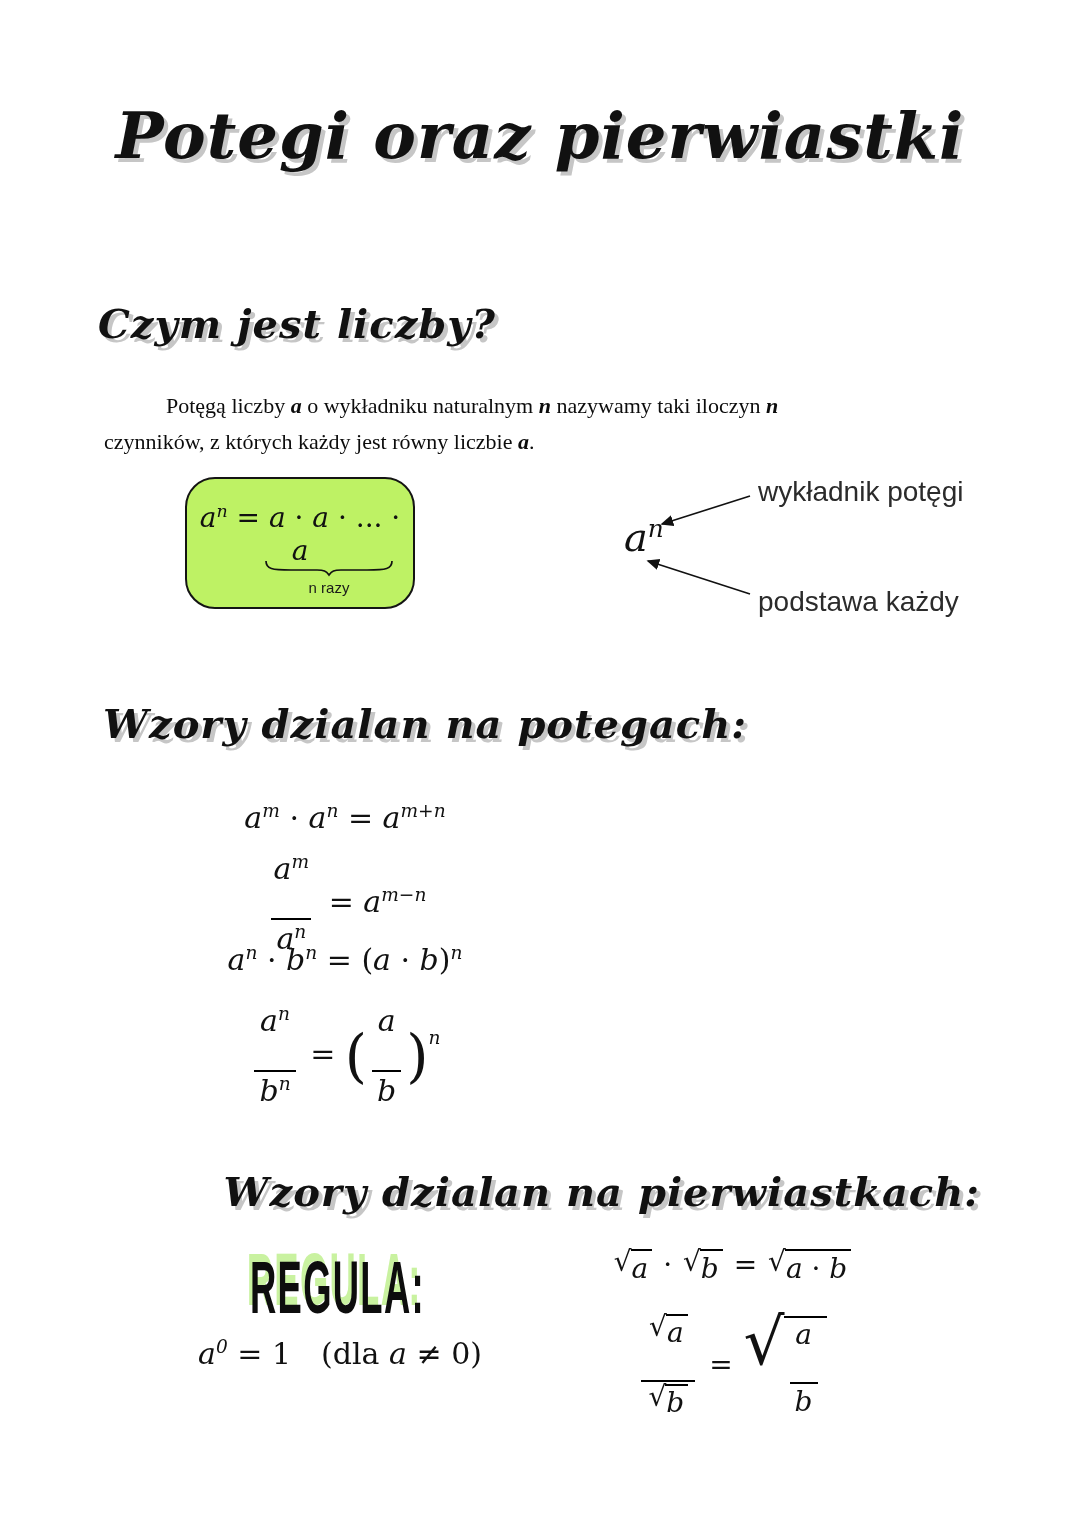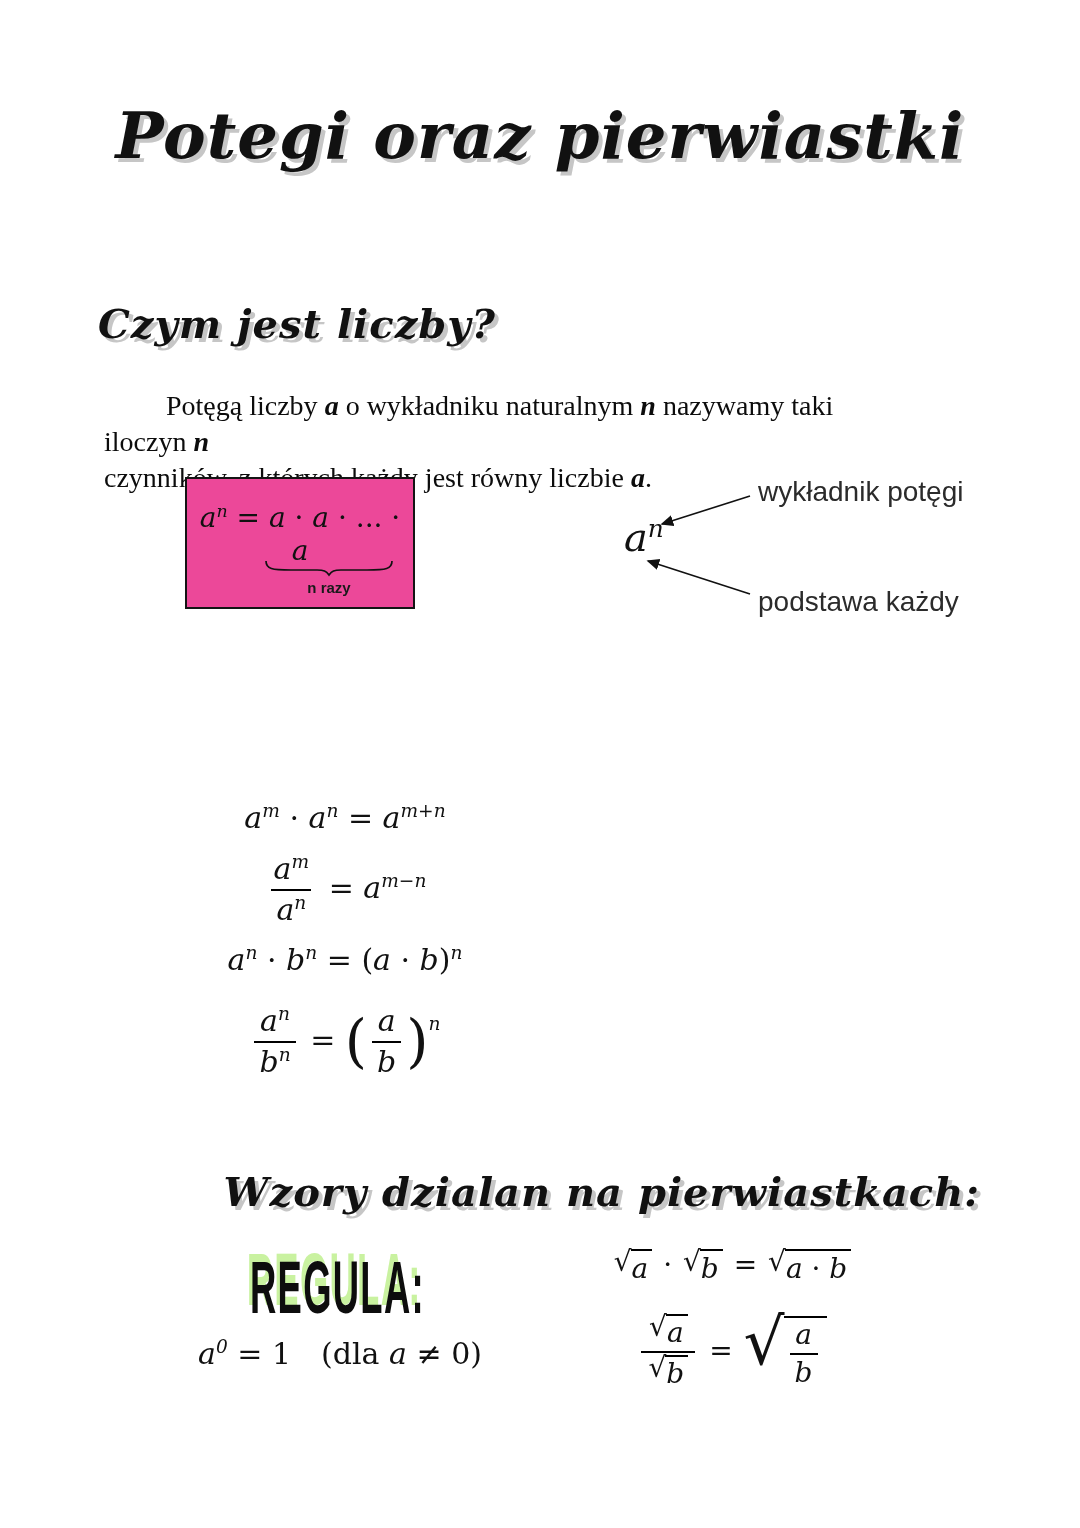--- a/index.html
+++ b/index.html
@@ -14,47 +14,47 @@
   .h2-pow{position:absolute;left:103px;top:700px;font-size:40px;}
   .h2-root{position:absolute;right:100px;top:1168px;font-size:40px;}
 
   
   .banner{position:absolute;left:372px;top:228px;width:337px;height:66px;
           display:flex;align-items:center;justify-content:center;}
   .banner-text{font-family:"Liberation Sans",sans-serif;font-weight:bold;font-size:44px;
                transform:scale(0.72,1.12);white-space:nowrap;color:#1c1c1c;}
 
   
-  .para{position:absolute;left:104px;top:388px;width:790px;font-size:28px;line-height:36px;color:#0c0c0c;}
+  .para{position:absolute;left:104px;top:388px;width:790px;font-size:22px;line-height:36px;color:#0c0c0c;}
   .para .l1{text-indent:62px;}
   .bi{font-weight:bold;font-style:italic;}
 
   
   .math{font-family:"DejaVu Serif",serif;font-style:italic;}
   .math .up{font-style:normal;}
   .math sup{font-size:0.62em;line-height:0;}
   .bp{font-style:normal;font-size:1.9em;line-height:0.75;vertical-align:middle;}
   .bp + sup{vertical-align:1.05em;}
   .frac{display:inline-flex;flex-direction:column;align-items:center;vertical-align:middle;
-        margin:0 5px;line-height:1.15;}
+        margin:0 5px;line-height:1.15;gap:29px;}
   .frac .num{display:block;padding:0 5px 2px;}
   .frac .den{display:block;border-top:2px solid #000;padding:2px 5px 0;}
   .sqrt{display:inline-flex;align-items:flex-start;vertical-align:middle;margin:0 2px;}
   .rsym{line-height:1;transform:translateY(-1px);}
   .rdc{border-top:2px solid #000;padding:1px 4px 0 1px;margin-left:-1px;}
   .sqrt.tall .rsym{font-size:2.3em;line-height:0.82;transform:none;}
   .sqrt.tall .rdc{margin-top:0;}
 
   
   .defbox{position:absolute;left:185px;top:477px;width:226px;height:128px;
           background:#9ac121;border:2px solid #141414;}
   .defbox .math{position:absolute;left:0;right:0;top:22px;text-align:center;font-size:28px;}
   .defbox svg{position:absolute;left:76px;top:80px;}
   .brace-label{position:absolute;left:76px;top:100px;width:132px;text-align:center;
-               font-family:"Liberation Sans",sans-serif;font-size:15px;color:#1a1a1a;font-weight:bold;}
+               font-family:"Liberation Sans",sans-serif;font-size:15px;color:#1a1a1a;}
 
   
   .diagram{position:absolute;left:600px;top:466px;width:340px;height:164px;}
   .diagram .expr{position:absolute;left:24px;top:48px;font-size:40px;}
   .dlabel{position:absolute;left:158px;font-family:"Liberation Sans",sans-serif;
           font-size:28px;color:#2b2b2b;white-space:nowrap;}
   .dlabel.top{top:10px;}
   .dlabel.bottom{top:120px;}
   .diagram svg.arrows{position:absolute;left:0;top:0;}
 
@@ -80,21 +80,21 @@
   <div class="title script">Potegi oraz pierwiastki</div>
 
 
   <div class="h2-what script">Czym jest liczby?</div>
 
   <div class="para">
     <div class="l1"><span class="up">Potęgą liczby </span><span class="bi">a</span><span class="up"> o wykładniku naturalnym </span><span class="bi">n</span><span class="up"> nazywamy taki iloczyn </span><span class="bi">n</span></div>
     <div class="l2"><span class="up">czynników, z których każdy jest równy liczbie </span><span class="bi">a</span><span class="up">.</span></div>
   </div>
 
-  <div class="defbox" style="background: #ec4899;">
+  <div class="defbox" style="background: #bef264; border-radius: 30px;">
     <div class="math"><span>a</span><sup>n</sup><span class="up"> = </span><span>a</span><span class="up"> · </span><span>a</span><span class="up"> · ... · </span><span>a</span></div>
     <svg width="132" height="18" viewBox="0 0 132 18">
       <path d="M3,2 C3,10 9,11 28,11 L54,11 C61,11 63,12 66,16 C69,12 71,11 78,11 L104,11 C123,11 129,10 129,2" fill="none" stroke="#111" stroke-width="1.7"></path>
     </svg>
     <div class="brace-label">n razy</div>
   </div>
 
   <div class="diagram">
     <svg class="arrows" width="340" height="164" viewBox="0 0 340 164">
       <defs>
@@ -103,20 +103,21 @@
         </marker>
       </defs>
       <line x1="150" y1="30" x2="62" y2="58" stroke="#111" stroke-width="1.6" marker-end="url(#ah)"></line>
       <line x1="150" y1="128" x2="48" y2="95" stroke="#111" stroke-width="1.6" marker-end="url(#ah)"></line>
     </svg>
     <span class="expr math"><span>a</span><sup>n</sup></span>
     <span class="dlabel top">wykładnik potęgi</span>
     <span class="dlabel bottom">podstawa każdy</span>
   </div>
 
+  <div class="h2-pow script">Wzory dzialan na potegach:</div>
 
   <div class="pow-col">
     <div class="formula math f1"><span>a</span><sup>m</sup><span class="up"> · </span><span>a</span><sup>n</sup><span class="up"> = </span><span>a</span><sup>m+n</sup></div>
     <div class="formula math f2"><span class="frac">
           <span class="num"><span>a</span><sup>m</sup></span>
           <span class="den"><span>a</span><sup>n</sup></span>
         </span><span class="up"> = </span><span>a</span><sup>m−n</sup></div>
     <div class="formula math f3"><span>a</span><sup>n</sup><span class="up"> · </span><span>b</span><sup>n</sup><span class="up"> = (</span><span>a</span><span class="up"> · </span><span>b</span><span class="up">)</span><sup>n</sup></div>
     <div class="formula math f4"><span class="frac">
           <span class="num"><span>a</span><sup>n</sup></span>

